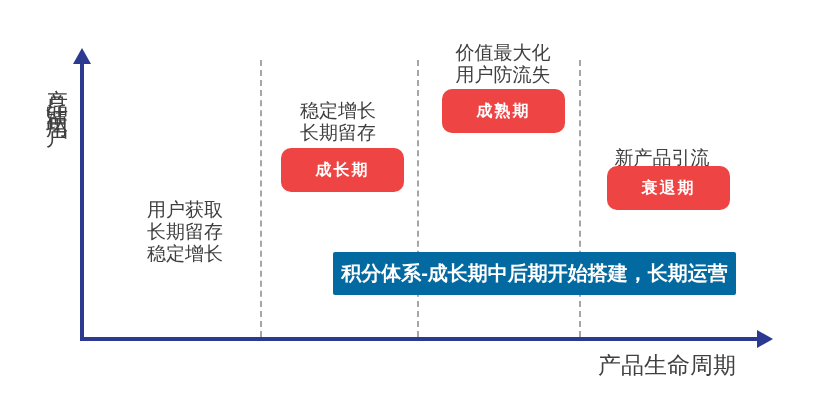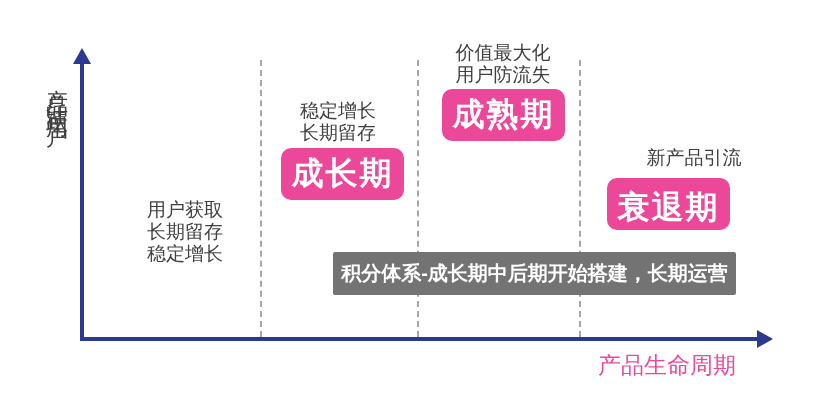--- a/index.html
+++ b/index.html
@@ -55,21 +55,21 @@
     text-orientation: upright;
     font-size: 22px;
     letter-spacing: 7px;
     color: #3F3F3F;
     z-index: 2;
   }
   .x-axis-label {
     position: absolute;
     left: 598px; top: 350px;
     font-size: 23px;
-    color: #ec4899;
+    color: #404040;
     z-index: 2;
   }
   
   .divider {
     position: absolute;
     top: 60px;
     height: 277px;
     width: 0;
     border-left: 2px dashed #A6A6A6;
     z-index: 1;
@@ -83,46 +83,46 @@
     width: 144px;
     text-align: center;
     font-size: 19px;
     line-height: 22px;
     color: #3F3F3F;
     z-index: 3;
   }
   .note-1 { left: 113px; top: 166px; margin-top: 33px; }
   .note-2 { left: 266px; top: 100px; }
   .note-3 { left: 431px; top: 42px; }
-  .note-4 { left: 622px; top: 147px; text-align: center; }
+  .note-4 { left: 590px; top: 147px; text-align: center; }
   
   .stage-box {
     position: absolute;
-    width: 123px; height: 52px;
-    background: #ec4899;
+    width: 123px; height: 44px;
+    background: #ef4444;
     border-radius: 10px;
     color: #ffffff;
-    font-size: 32px;
+    font-size: 16px;
     font-weight: bold;
     display: flex;
     align-items: center;
     justify-content: center;
     letter-spacing: 2px;
     z-index: 3;
   }
   .stage-box-1 { left: 118px; top: 244px; }
   .stage-box-2 { left: 281px; top: 148px; text-align: right; }
   .stage-box-3 { left: 442px; top: 89px;  }
-  .stage-box-4 { left: 607px; top: 178px; align-items: flex-end; }
+  .stage-box-4 { left: 607px; top: 166px; }
   
   .banner {
     position: absolute;
     left: 333px; top: 252px;
     width: 403px; height: 43px;
-    background: #737373;
+    background: #0369a1;
     border-radius: 2px;
     color: #ffffff;
     font-size: 20px;
     font-weight: bold;
     display: flex;
     align-items: center;
     justify-content: center;
     z-index: 3;
     white-space: nowrap;
   }

